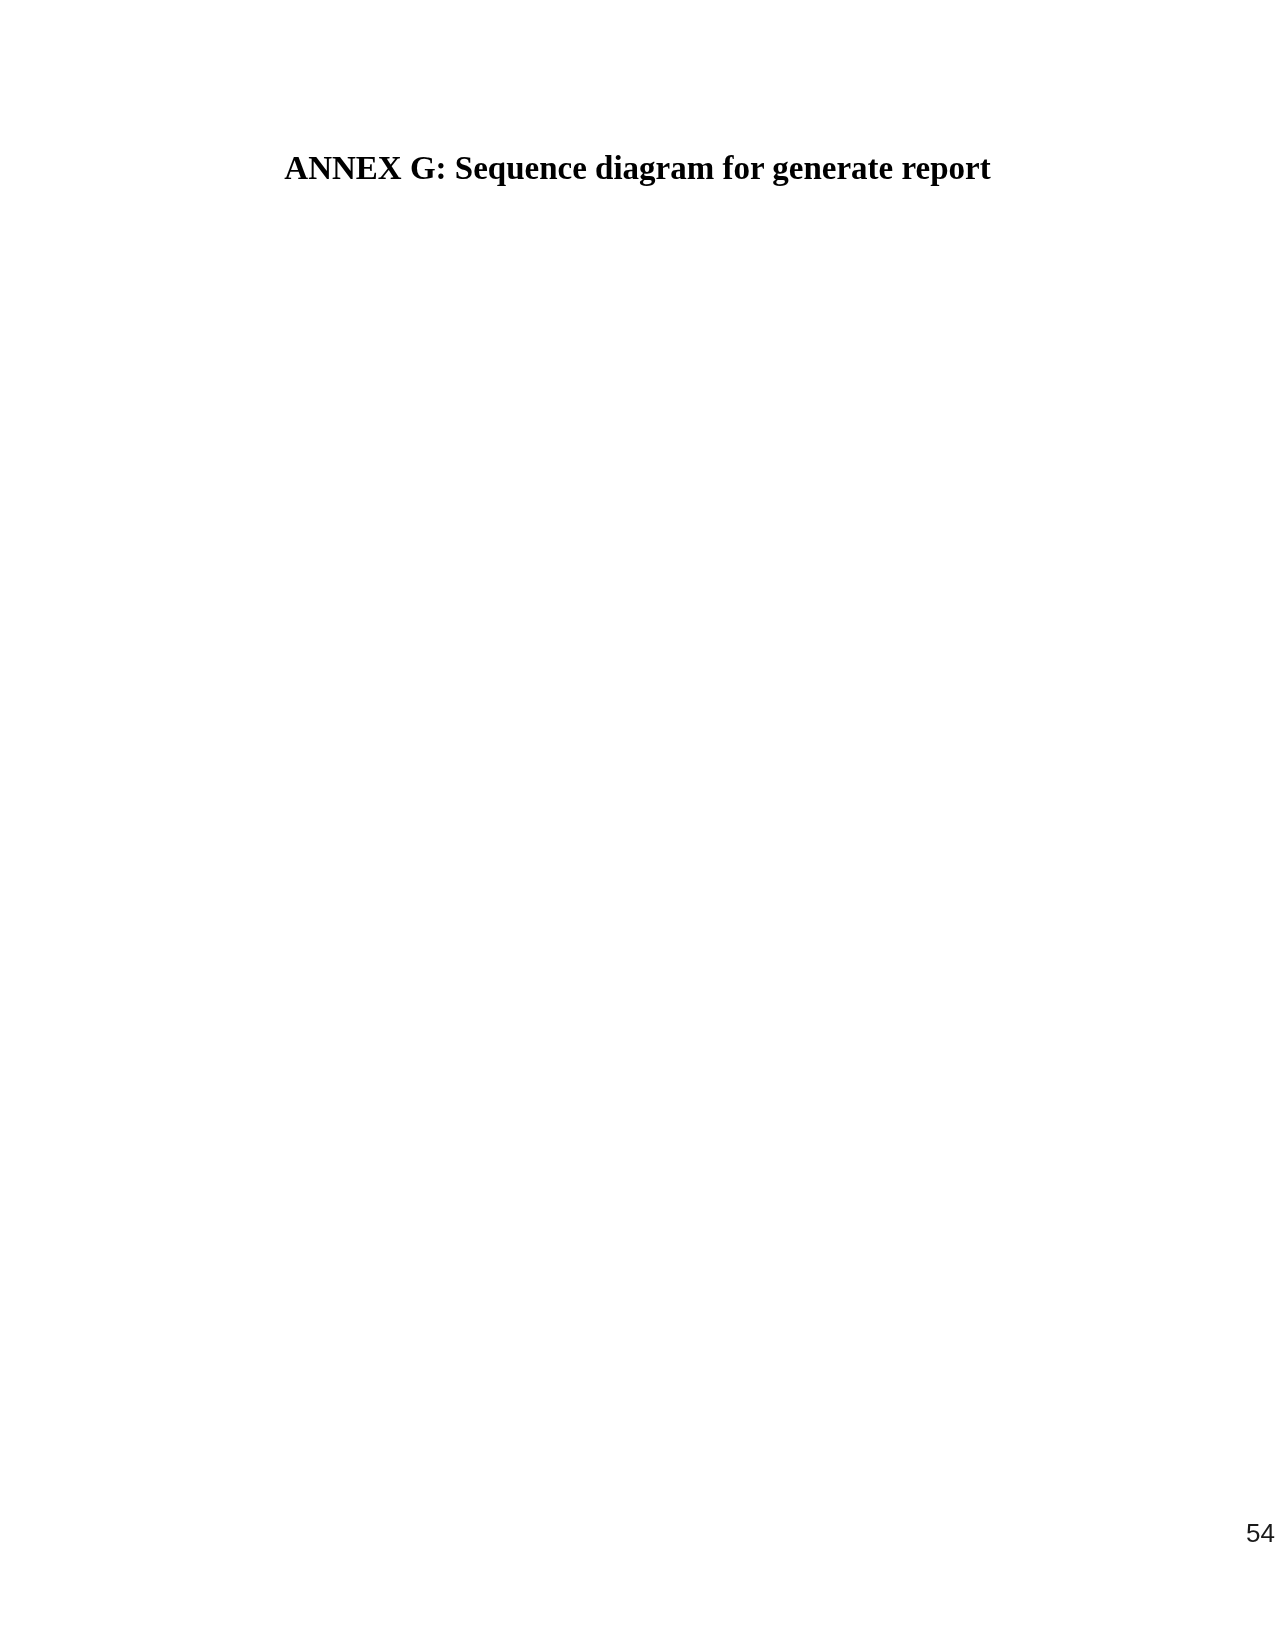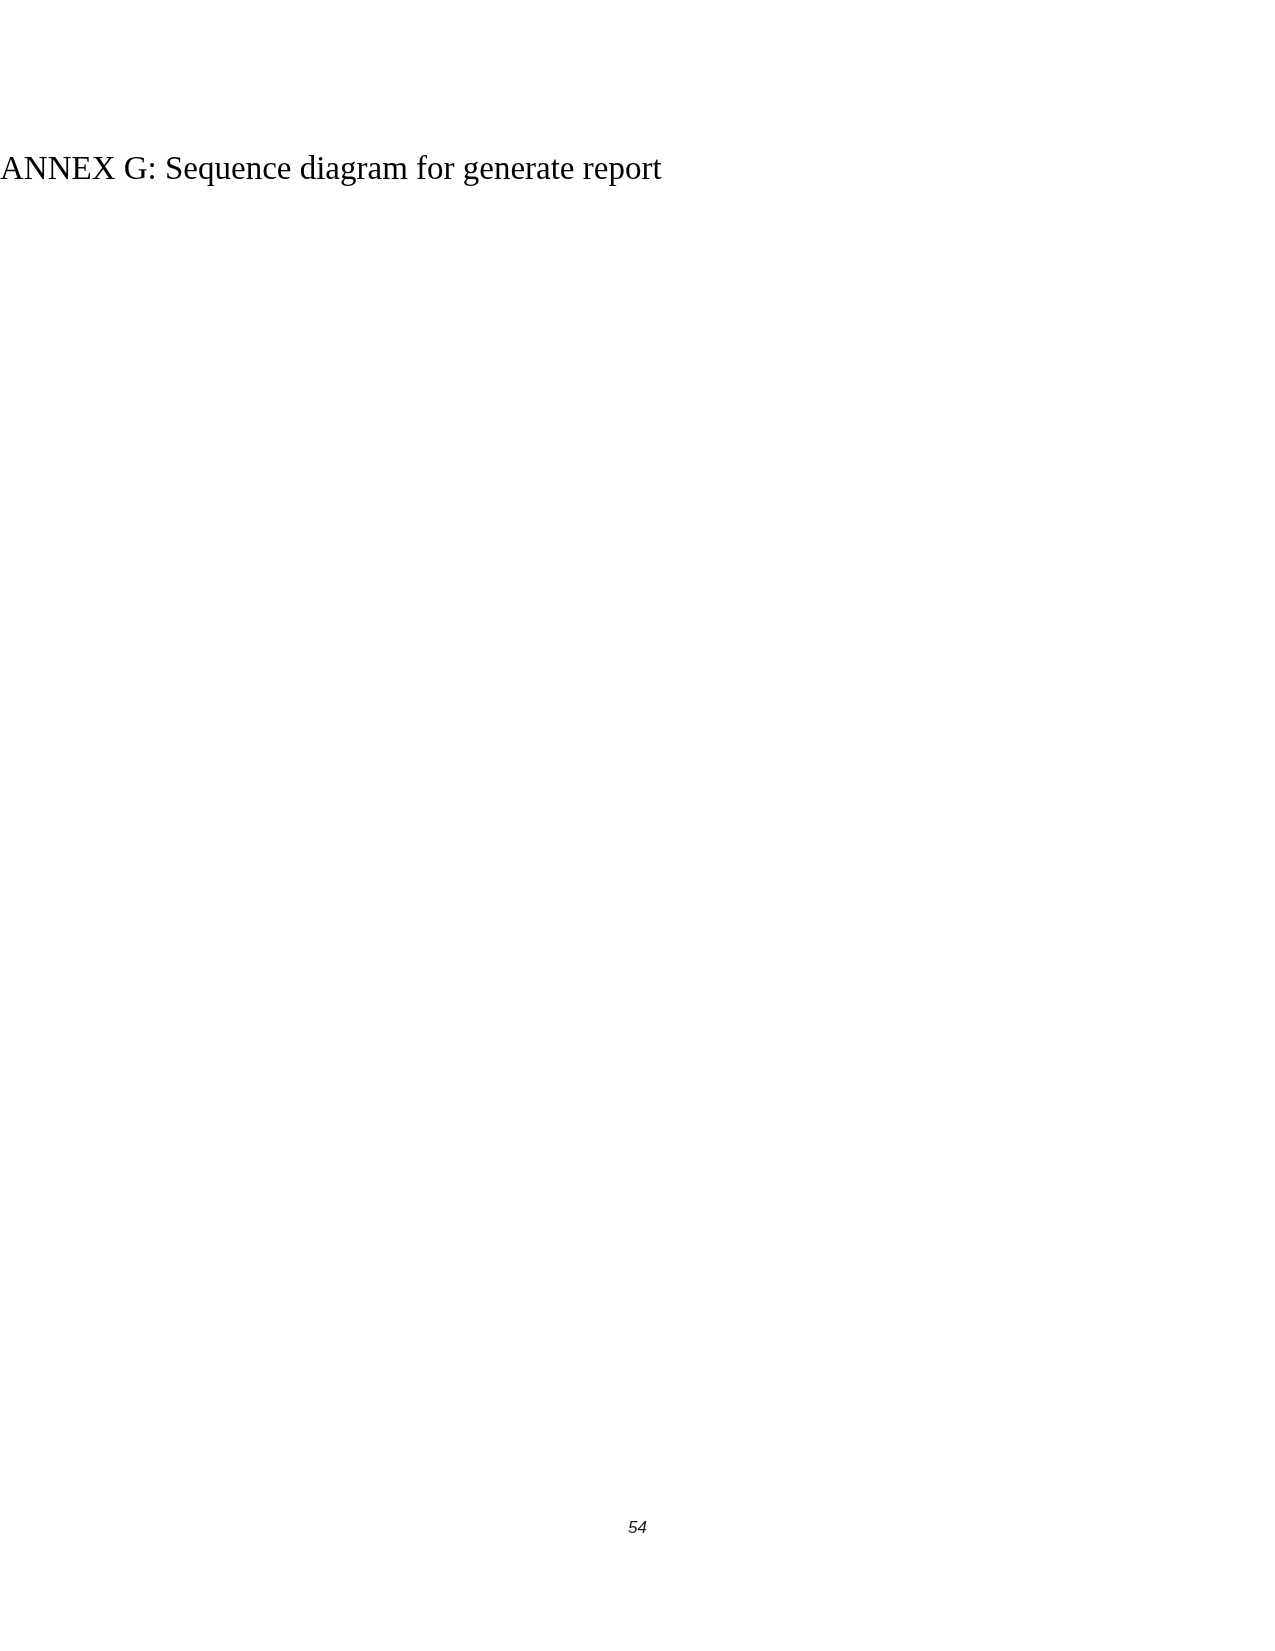--- a/index.html
+++ b/index.html
@@ -1,26 +1,26 @@
 <!DOCTYPE html>
 <html><head>
 <meta charset="utf-8">
 <title>ANNEX G</title>
 <style>
   html,body{margin:0;padding:0;background:#ffffff;}
   body{width:1275px;height:1651px;overflow:hidden;font-family:"Liberation Sans",sans-serif;}
   .page{position:relative;width:1275px;height:1651px;background:#fff;}
   .doc-title{
-    position:absolute;left:0;top:150px;width:1275px;text-align:left;
-    font-family:"Liberation Serif",serif;font-weight:normal;font-size:33px;color:#000;
+    position:absolute;left:0;top:150px;width:1275px;text-align:center;
+    font-family:"Liberation Serif",serif;font-weight:bold;font-size:33px;color:#000;
     letter-spacing:0px;
   }
   .page-number{
-    position:absolute;left:0;top:1518px;width:1275px;text-align:center;
-    font-family:"Liberation Sans",sans-serif;font-size:17px;color:#1a1a1a;font-style:italic;
+    position:absolute;left:0;top:1518px;width:1275px;text-align:right;
+    font-family:"Liberation Sans",sans-serif;font-size:26px;color:#1a1a1a;
   }
   .diagram{position:absolute;left:0;top:0;width:1275px;height:1651px;}
 </style>
 </head>
 <body>
 
 <div class="page">
   <div class="doc-title">ANNEX G: Sequence diagram for generate report</div>
   <div class="page-number">54</div>
   <svg class="diagram" viewBox="0 0 1275 1651" width="1275" height="1651"></svg>

